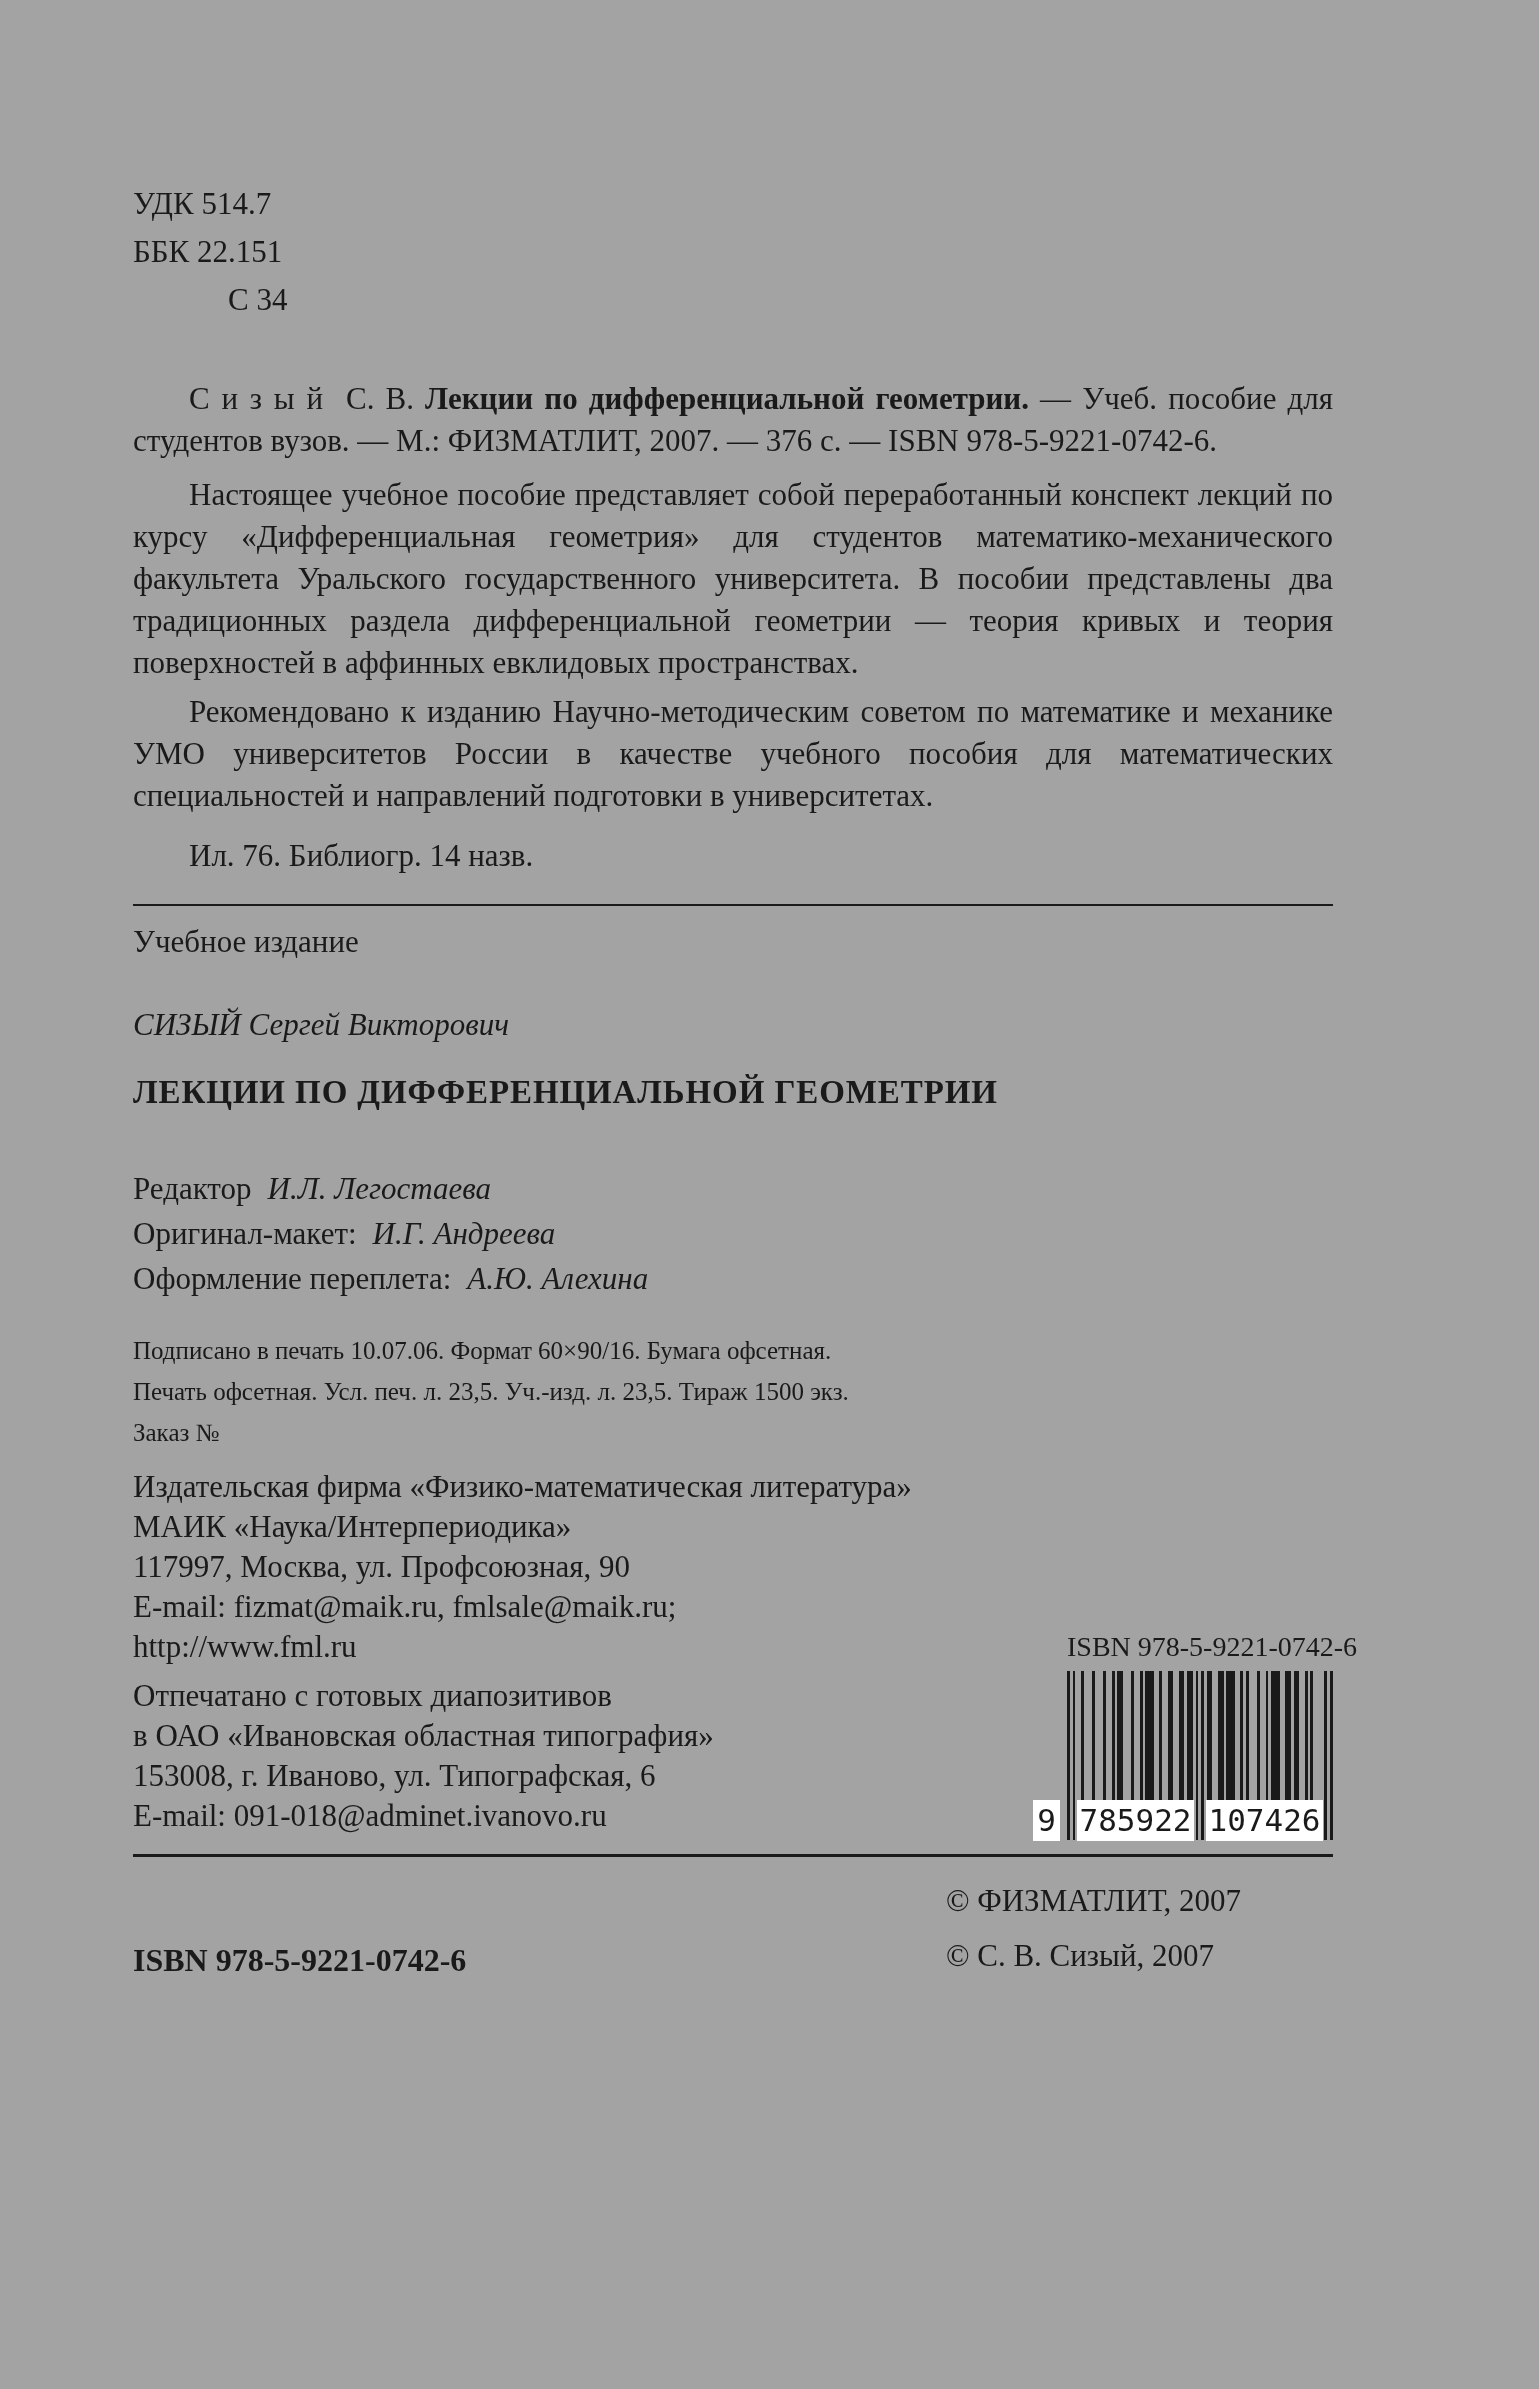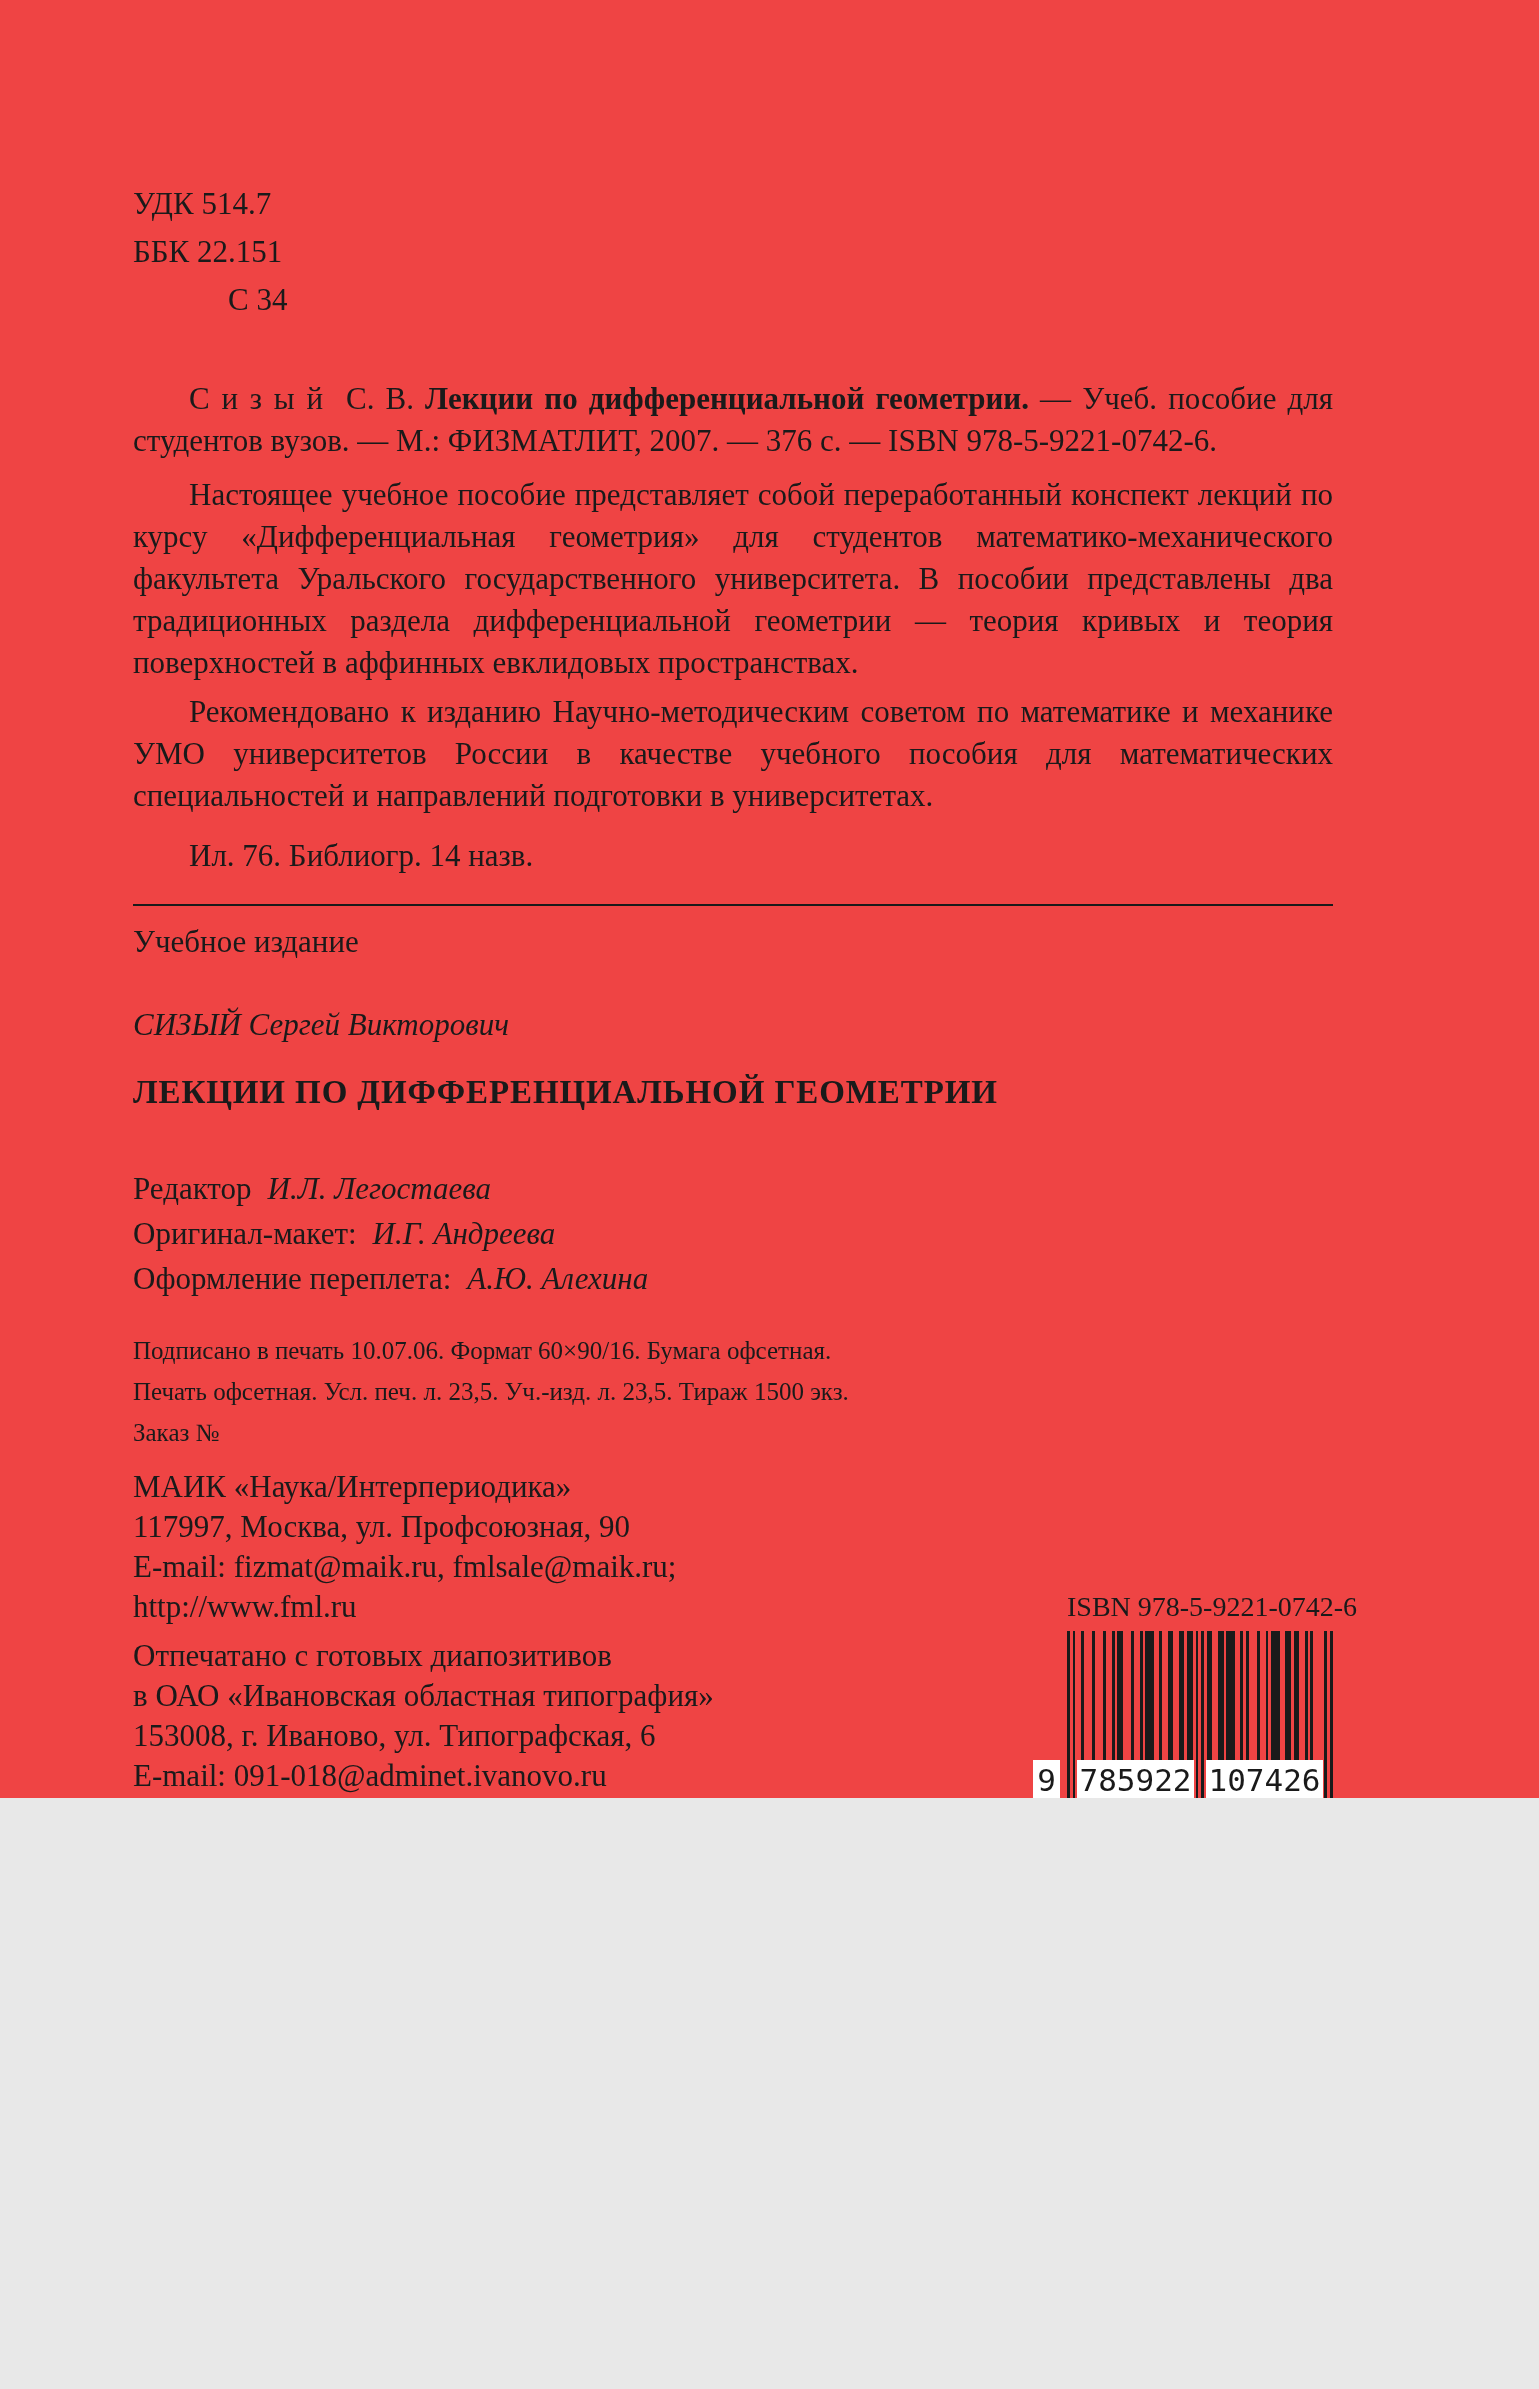--- a/index.html
+++ b/index.html
@@ -1,17 +1,17 @@
 <!DOCTYPE html>
 <html style="font-size:14.4px"><head>
 <meta charset="utf-8">
 <style>
   html,body{margin:0;padding:0;background:#e8e8e8;}
   .page{
-    width:1540px;height:1798px;background:#ef4444;position:relative;
+    width:1540px;height:2389px;background:#a3a3a3;position:relative;
     font-family:"Liberation Serif", serif;color:#1a1a1a;overflow:hidden;
   }
   .content{position:absolute;left:133px;top:180px;width:1200px;}
 
   .head{font-size:31px;line-height:48px;}
   .head .codeline{white-space:pre;}
   .head .sigline{padding-left:95px;}
 
   .biblio{margin:54px 0 12px;font-size:31px;line-height:42px;text-align:justify;text-indent:56px;}
   .biblio .spaced{letter-spacing:0.38em;}
@@ -89,20 +89,21 @@
 
     <div class="imprint">
       <div>Подписано в печать 10.07.06. Формат 60×90/16. Бумага офсетная.</div>
       <div>Печать офсетная. Усл. печ. л. 23,5. Уч.-изд. л. 23,5. Тираж 1500 экз.</div>
       <div>Заказ №</div>
     </div>
 
     <div class="lower">
       <div class="lower-left">
         <div class="publisher">
+          <div>Издательская фирма «Физико-математическая литература»</div>
           <div>МАИК «Наука/Интерпериодика»</div>
           <div>117997, Москва, ул. Профсоюзная, 90</div>
           <div>E-mail: fizmat@maik.ru, fmlsale@maik.ru;</div>
           <div>http://www.fml.ru</div>
         </div>
         <div class="printer">
           <div>Отпечатано с готовых диапозитивов</div>
           <div>в ОАО «Ивановская областная типография»</div>
           <div>153008, г. Иваново, ул. Типографская, 6</div>
           <div>E-mail: 091-018@adminet.ivanovo.ru</div>

